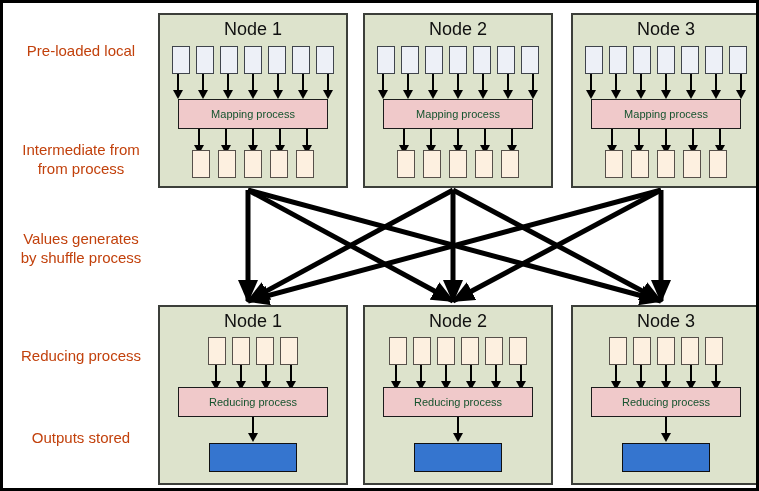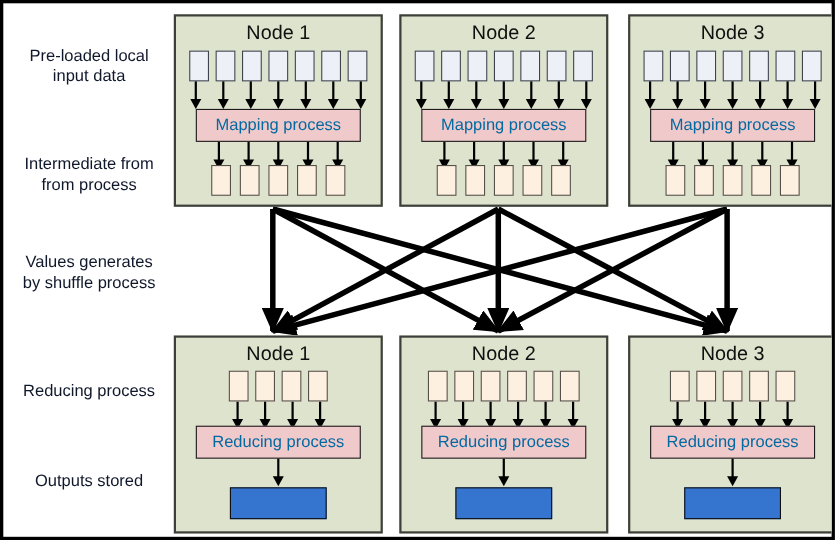--- a/index.html
+++ b/index.html
@@ -1,20 +1,20 @@
 <!DOCTYPE html>
 <html style="--node-bg: #dde3cc; --input-box: #edf0f7; --intermediate-box: #fdf0e0; --process-box: #f0c9ca; --output-box: #3575cf; --arrow: #000000;"><head>
 <meta charset="utf-8">
 <style>
   html,body{margin:0;padding:0;background:#fff;}
   body{font-family:"Liberation Sans","DejaVu Sans",sans-serif;color:#111;}
   .canvas{position:relative;width:759px;height:491px;box-sizing:border-box;
           border:3px solid #000;background:#fff;overflow:hidden;}
   .side-label{position:absolute;left:2px;width:152px;text-align:center;
-              font-size:15px;line-height:19px;color:#0f172a;}
+              font-size:15px;line-height:19px;color:#c2410c;}
   .node{position:absolute;width:190px;background:var(--node-bg,#dde3cc);
         border:2px solid #3c3f3a;box-sizing:border-box;
         display:flex;flex-direction:column;align-items:center;}
   .node-title{font-size:18px;line-height:22px;margin-top:3px;color:#101010;}
   .box-row{display:flex;justify-content:center;}
   .box-row.inputs{gap:6px;margin-top:6px;}
   .box-row.mids{gap:8px;}
   .box-row.reduce-in{gap:6px;margin-top:5px;}
   .data-box{width:16px;height:26px;box-sizing:content-box;border:1.5px solid #3f444c;}
   .input-box{background:var(--input-box,#edf0f7);}
@@ -23,35 +23,34 @@
   .arrow-row.wide{gap:6px;}
   .arrow-row.narrow{gap:8px;}
   .varrow{position:relative;width:19px;height:25px;}
   .varrow::before{content:"";position:absolute;left:50%;margin-left:-1px;top:0;
                   width:2px;height:17px;background:#000;}
   .varrow::after{content:"";position:absolute;left:50%;margin-left:-5px;top:16px;
                  border-left:5px solid transparent;border-right:5px solid transparent;
                  border-top:9px solid #000;}
   .varrow.single{height:26px;}
   .process-box{width:148px;height:28px;box-sizing:content-box;border:1.5px solid #1c1c1c;
-               background:var(--process-box,#f0c9ca);font-size:15px;line-height:28px;
-               text-align:center;color:#0369a1;}
+               background:var(--process-box,#f0c9ca);font-size:11px;line-height:28px;
+               text-align:center;color:#14532d;}
   .map-node .process-box{margin-top:0;}
   .output-box{width:86px;height:27px;border:1.5px solid #101010;box-sizing:content-box;
               background:var(--output-box,#3575cf);}
   .shuffle-svg{position:absolute;left:0;top:185px;pointer-events:none;}
 </style>
 </head>
 <body>
 
 <div class="canvas">
 
   <div class="side-label" style="top:38px">
     <div>Pre-loaded local</div>
-    <div>input data</div>
   </div>
   <div class="side-label" style="top:137px">
     <div>Intermediate from</div>
     <div>from process</div>
   </div>
   <div class="side-label" style="top:226px">
     <div>Values generates</div>
     <div>by shuffle process</div>
   </div>
   <div class="side-label" style="top:343px">

